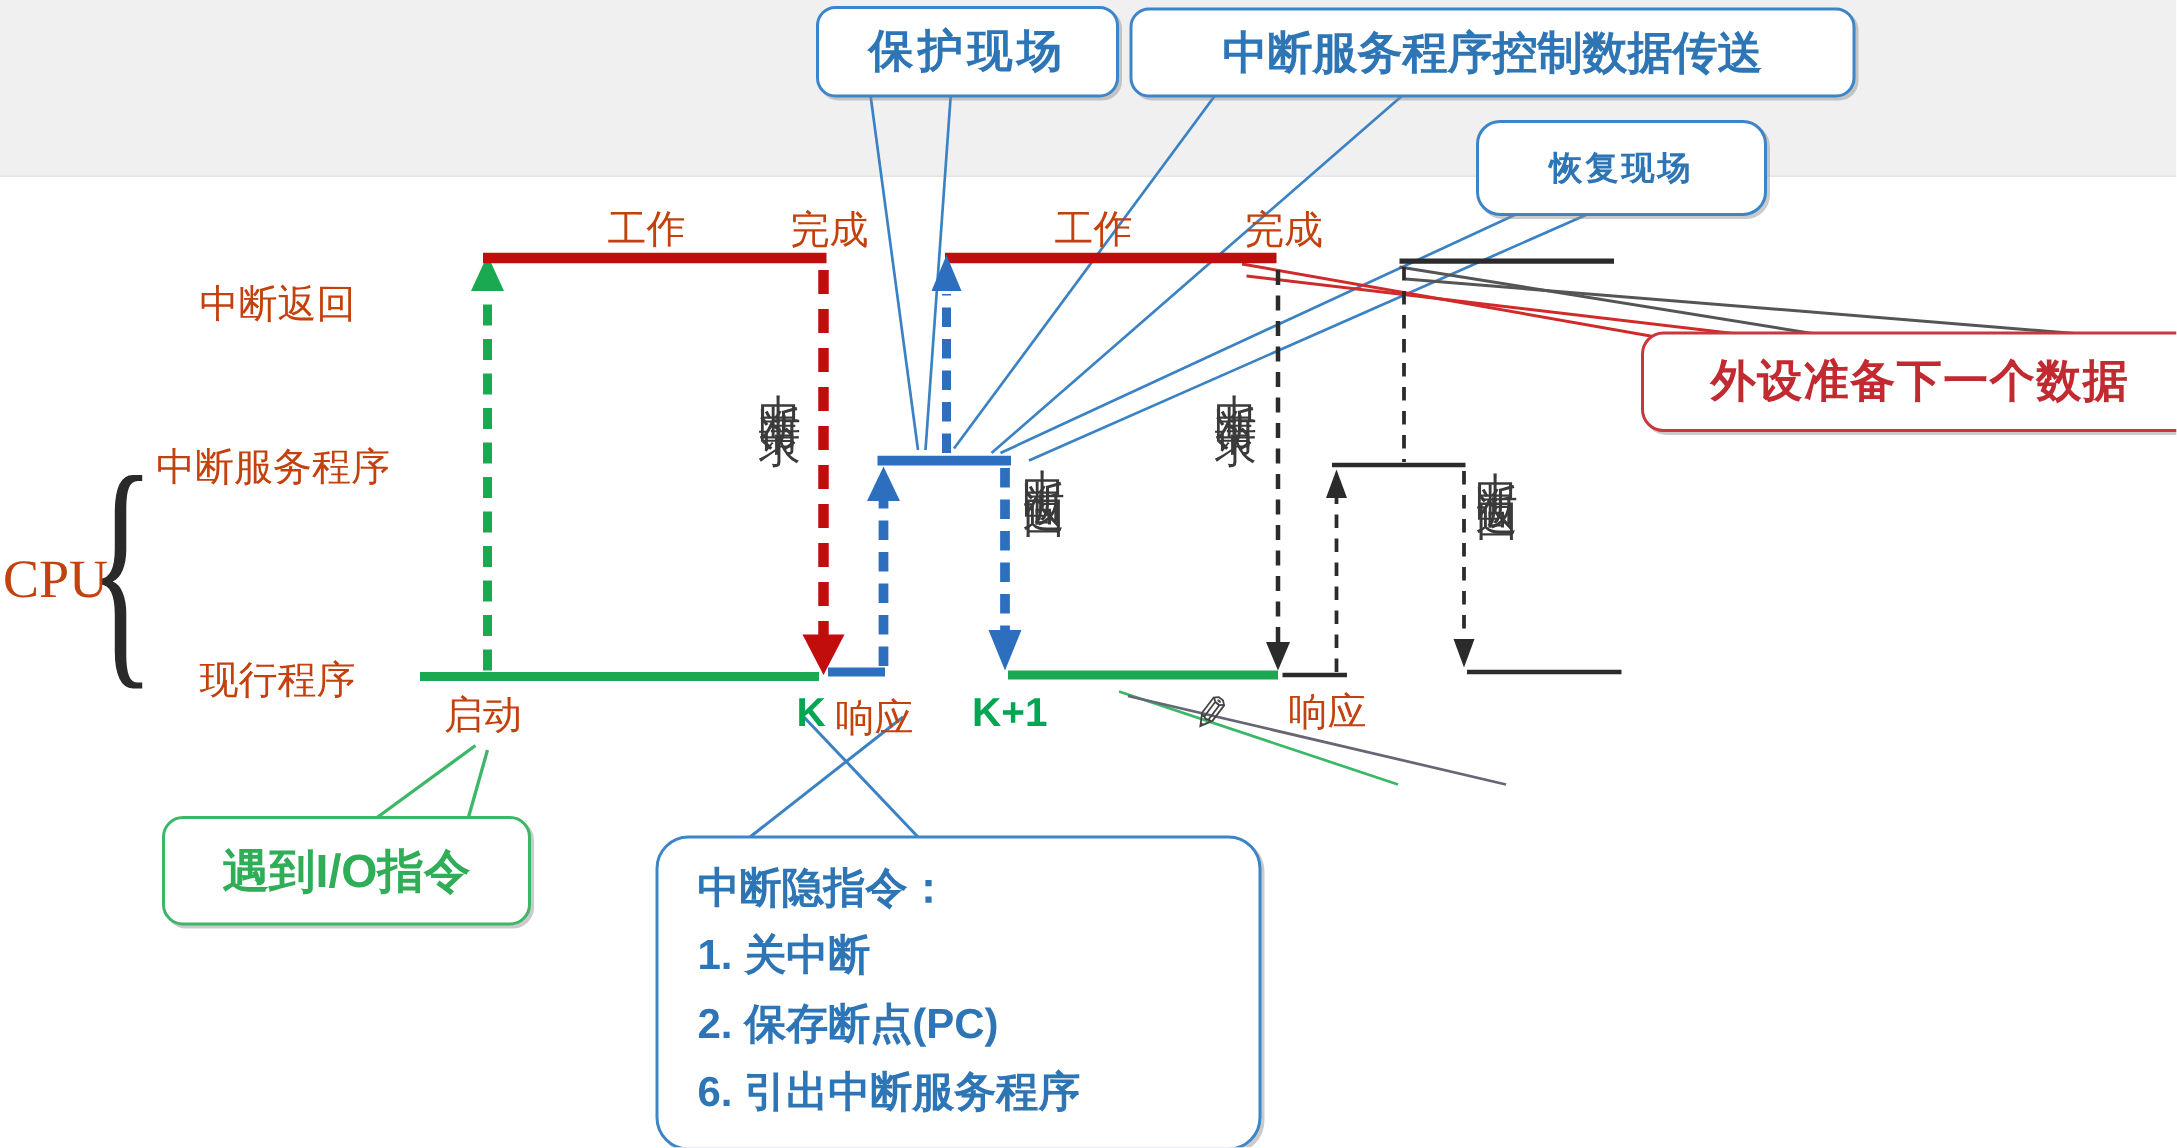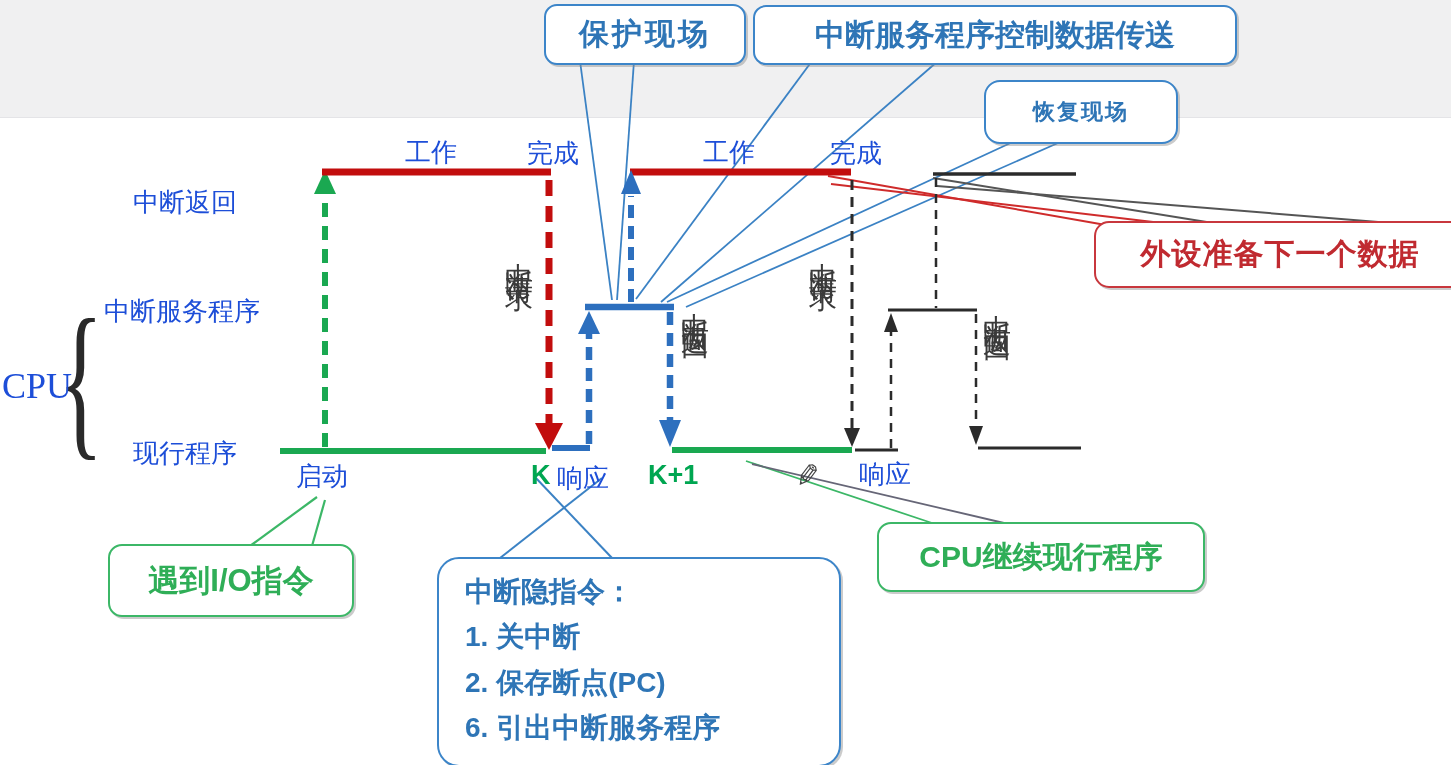--- a/index.html
+++ b/index.html
@@ -1,21 +1,21 @@
 <!DOCTYPE html>
 <html><head>
 <meta charset="utf-8">
 <style>
   html,body{margin:0;padding:0;background:#fff;}
   #canvas{position:relative;width:1451px;height:765px;overflow:hidden;background:#fff;
           font-family:"Liberation Serif",serif;}
   #topband{position:absolute;left:0;top:0;width:1451px;height:117px;background:#f0f0f1;
            border-bottom:1px solid #e4e4e7;}
   svg{position:absolute;left:0;top:0;z-index:1;}
-  .lbl{position:absolute;z-index:3;color:#1d4ed8;font-size:26px;white-space:nowrap;}
+  .lbl{position:absolute;z-index:3;color:#c2410c;font-size:26px;white-space:nowrap;}
   .vtext{position:absolute;z-index:3;color:#3a3a3a;font-size:28px;
          writing-mode:vertical-rl;letter-spacing:7px;line-height:1.05;}
   .kmark{position:absolute;z-index:4;color:#00a651;font-weight:bold;font-size:27px;
          font-family:"Liberation Sans",sans-serif;white-space:nowrap;}
   .brace{position:absolute;z-index:2;color:#2a2a2a;font-size:172px;line-height:1;
          transform:scaleX(.55);transform-origin:left center;font-weight:400;}
   .callout{position:absolute;z-index:5;background:#fff;display:flex;align-items:center;
            justify-content:center;white-space:nowrap;
            font-family:"Liberation Sans",sans-serif;font-weight:bold;
            box-shadow:2px 2px 0 rgba(140,140,140,.45);text-align:right;}
@@ -162,15 +162,14 @@
 
   <div class="callout green" style="left:108px;top:544px;width:242px;height:69px;font-size:31px;border-radius:14px;">遇到I/O指令</div>
 
   <div class="hiddenbox" style="left:437px;top:557px;width:374px;height:196px;">
     <div>中断隐指令：</div>
     <div>1. 关中断</div>
     <div>2. 保存断点(PC)</div>
     <div>6. 引出中断服务程序</div>
   </div>
 
-  <div class="callout green" style="left:877px;top:522px;width:324px;height:66px;font-size:30px;border-radius:14px;">CPU继续现行程序</div>
 
 </div>
 
 </body></html>

